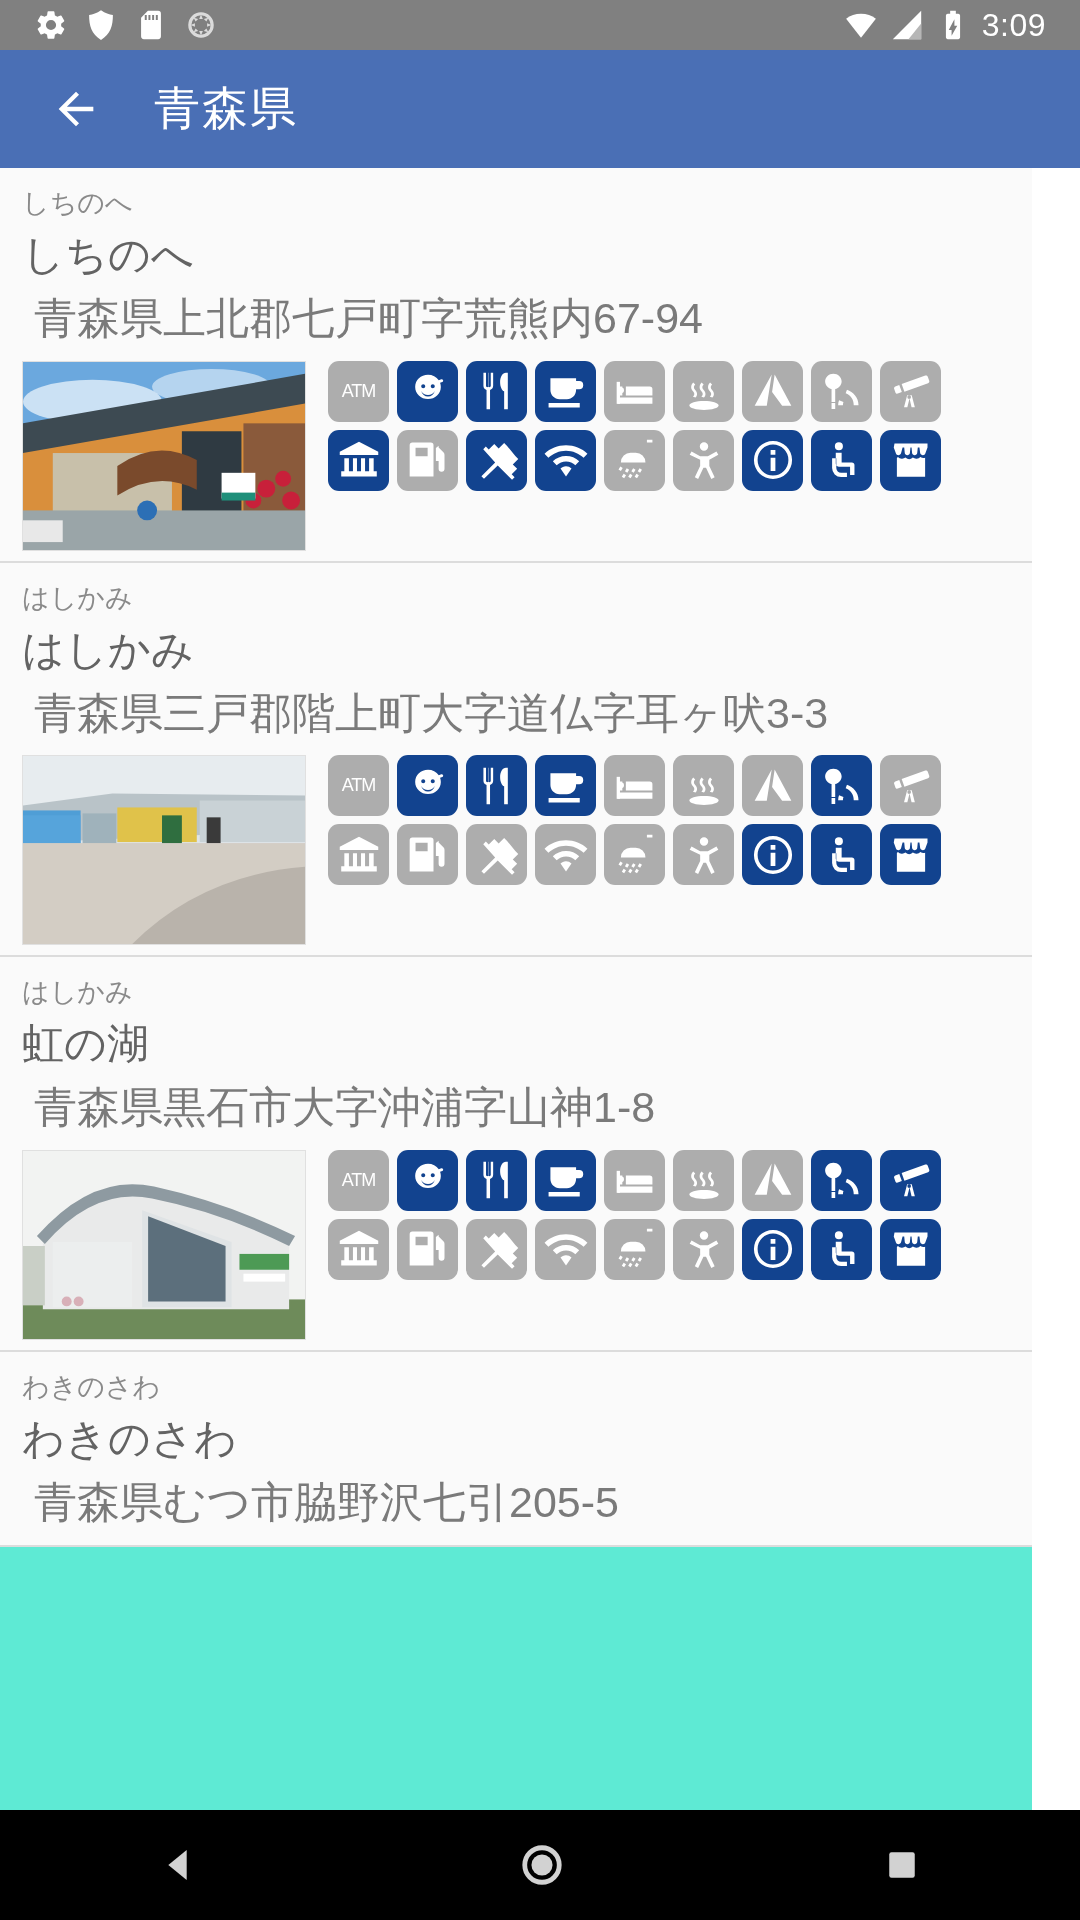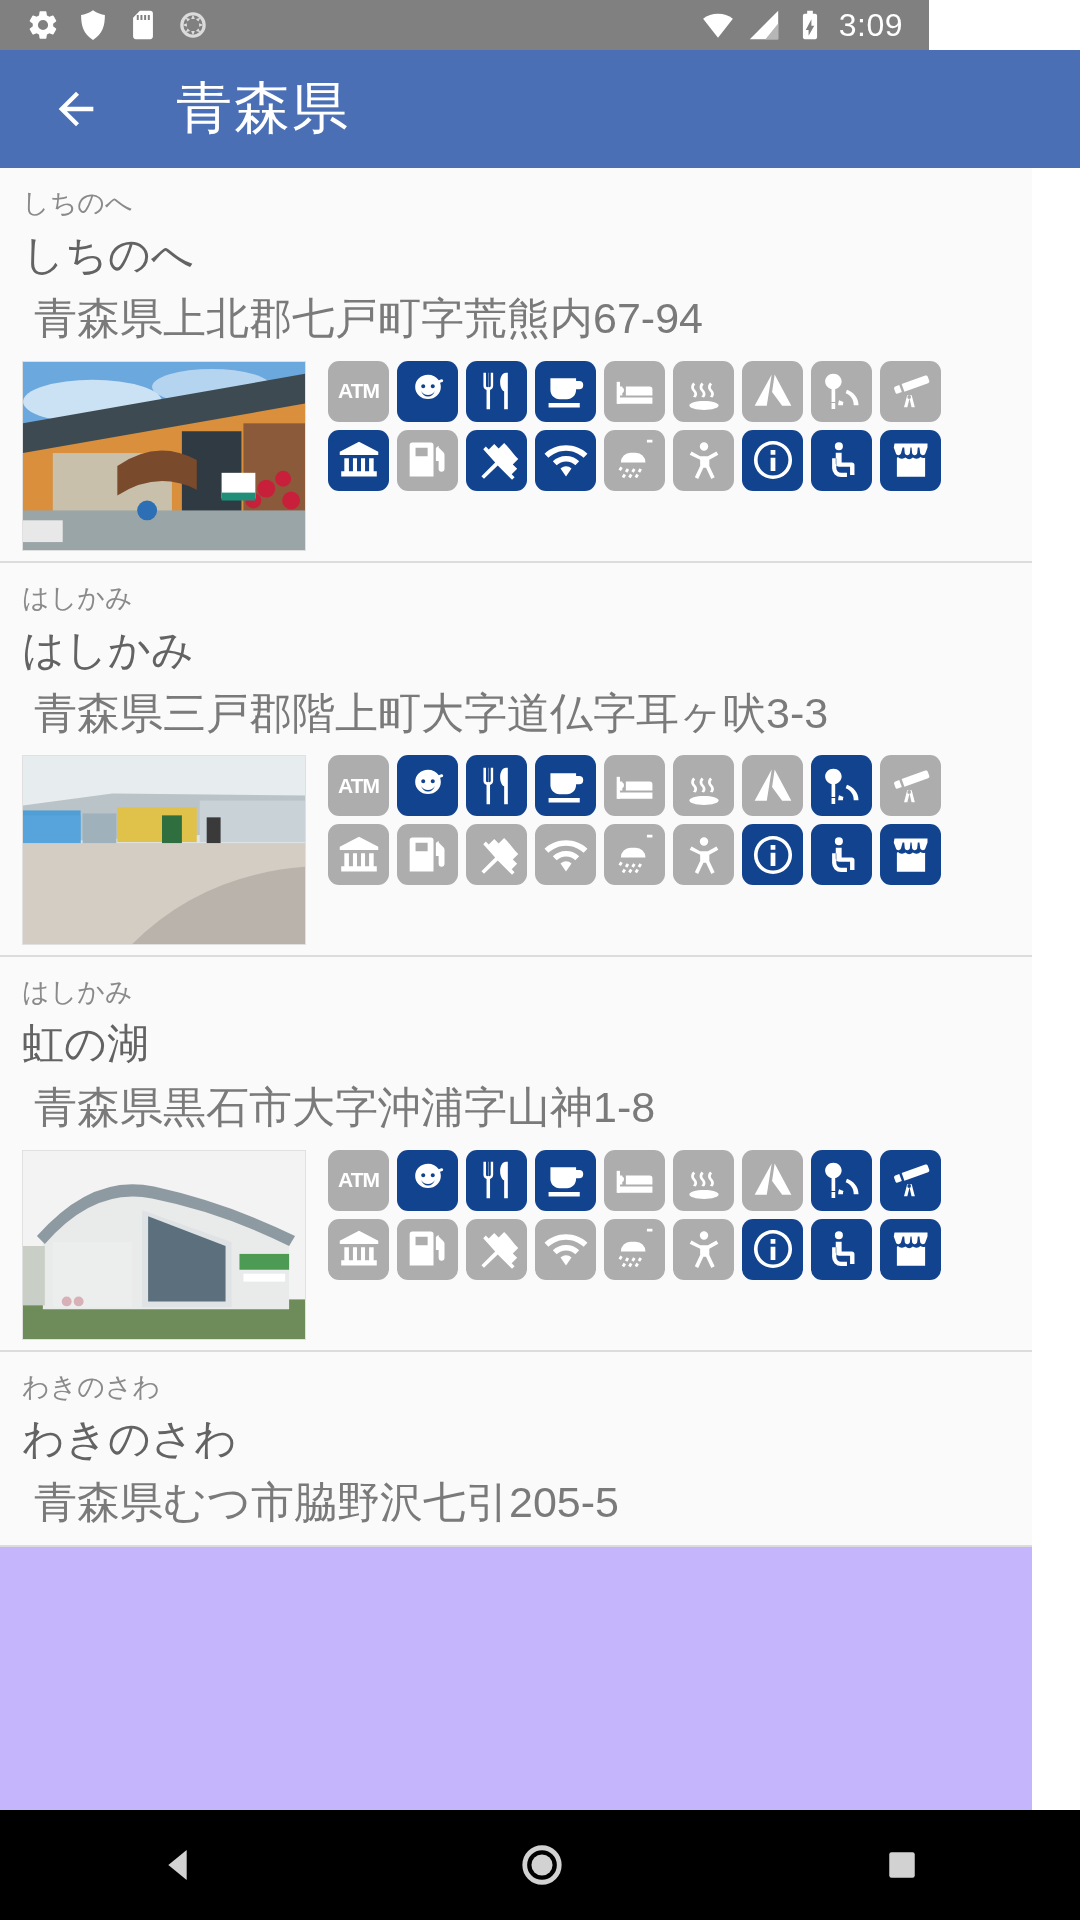--- a/index.html
+++ b/index.html
@@ -5,46 +5,46 @@
   * { box-sizing: border-box; margin: 0; padding: 0; }
   html, body {
     width: 1080px; height: 1920px;
     font-family: "Liberation Sans", "DejaVu Sans", sans-serif;
     background: #ffffff;
     overflow: hidden;
   }
 
   
   .status-bar {
-    height: 50px; width: 929px;
+    height: 50px; width: 1080px;
     background: #808080;
     display: flex; align-items: center;
-    padding: 0 26px;
+    padding: 0 34px;
     color: #ffffff;
   }
   .status-left { display: flex; align-items: center; gap: 16px; }
   .status-right { margin-left: auto; display: flex; align-items: center; gap: 12px; }
   .sb-icon { width: 34px; height: 34px; display: block; fill: #ffffff; }
   .sb-clock { font-size: 32px; color: #ffffff; letter-spacing: 0.5px; line-height: 1; }
 
   
   .app-bar {
     height: 118px; width: 1080px;
     background: #4a6fb5;
     display: flex; align-items: center;
     padding-left: 40px;
   }
   .back-btn { width: 72px; height: 72px; display: flex; align-items: center; justify-content: center; cursor: pointer; }
   .back-btn svg { width: 52px; height: 52px; fill: #ffffff; }
   .app-title {
-    color: #ffffff; font-size: 56px; margin-left: 64px; letter-spacing: 2px;
+    color: #ffffff; font-size: 46px; margin-left: 42px; letter-spacing: 2px;
   }
 
   
-  .list { width: 1032px; height: 1752px; background: #c4b5fd; overflow: hidden; }
+  .list { width: 1032px; height: 1752px; background: #5eead4; overflow: hidden; }
   .list-item { background: #fafafa; padding: 16px 0 0 0; }
   .divider { height: 2px; background: #dcdcdc; width: 100%; margin-top: 10px; }
 
   .reading { font-size: 27px; color: #8a8a8a; padding-left: 22px; line-height: 1.45; }
   .name { font-size: 42px; color: #636363; padding-left: 22px; line-height: 1.5; }
   .address { font-size: 43px; color: #7a7a7a; padding-left: 34px; line-height: 1.5; }
 
   .item-body { display: flex; align-items: flex-start; padding: 10px 0 0 22px; }
   .thumb {
     width: 284px; height: 190px; flex: none;
@@ -58,21 +58,21 @@
     grid-auto-rows: 61px; gap: 8px;
   }
   .fac {
     width: 61px; height: 61px; border-radius: 11px;
     display: flex; align-items: center; justify-content: center;
   }
   .fac.on { background: #12438f; }
   .fac.off { background: #adadad; }
   .fac svg { width: 44px; height: 44px; fill: #ffffff; display: block; }
   .fac .atm-txt {
-    color: #ffffff; font-size: 21px; font-weight: bold;
+    color: #ffffff; font-size: 18px; font-weight: normal;
     font-family: "Liberation Sans", sans-serif; letter-spacing: -1px;
   }
 
   
   .nav-bar {
     position: absolute; bottom: 0; left: 0;
     width: 1080px; height: 110px; background: #000000;
     display: flex; align-items: center; justify-content: space-around;
   }
   .nav-bar svg { fill: #d2d2d2; }

